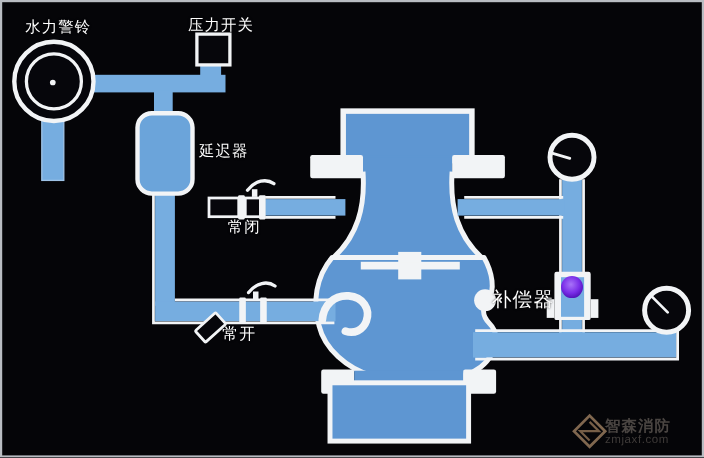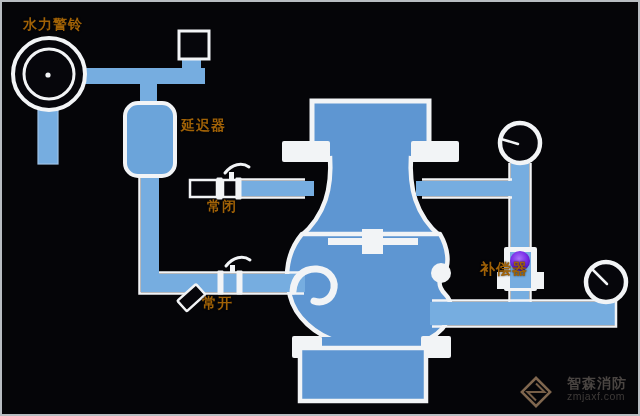--- a/index.html
+++ b/index.html
@@ -24,30 +24,30 @@
   }
   .stage svg{position:absolute;left:0;top:0;}
   .pipe{fill:var(--pipe);}
   .valve{fill:var(--valve-body);}
   .ret{fill:var(--retarder-fill);}
   .wh{fill:var(--outline);}
   .dark{fill:#06060b;}
   .oline{stroke:var(--outline);fill:none;}
   .lbl{
     position:absolute;
-    color:#a16207;
-    font-weight:bold;
+    color:#ffffff;
+    font-weight:normal;
     letter-spacing:1px;
     white-space:nowrap;
     text-shadow:0 0 2px rgba(0,0,0,.8);
   }
   .watermark{
     position:absolute;
     left:519px;top:374px;
-    display:flex;align-items:flex-start;gap:20px;
+    display:flex;align-items:flex-end;gap:3px;
   }
   .wm-col{display:flex;flex-direction:column;line-height:1.05;}
   .wm-brand{color:var(--watermark-text);font-size:14px;font-weight:bold;letter-spacing:1px;}
   .wm-domain{color:#3f3b39;font-size:10.5px;letter-spacing:.5px;}
 </style>
 </head>
 <body>
 
 <div class="stage">
 
@@ -179,24 +179,25 @@
 
     <g opacity="0.85">
       <g transform="rotate(45 534 390)">
         <rect x="524" y="380" width="20" height="20" fill="none" stroke="#96795c" stroke-width="2.5"></rect>
         <path d="M528,384 L540,384 L528,396 L540,396" fill="none" stroke="#8a6e52" stroke-width="2"></path>
       </g>
     </g>
   </svg>
 
   <div class="lbl" style="left:21px;top:14px;font-size:14px">水力警铃</div>
-  <div class="lbl" style="left:179px;top:115px;font-size:14px">延迟器</div>
+  <div class="lbl" style="left:169px;top:12px;font-size:14px">压力开关</div>
+  <div class="lbl" style="left:179px;top:127px;font-size:14px">延迟器</div>
   <div class="lbl" style="left:205px;top:196px;font-size:14px">常闭</div>
   <div class="lbl" style="left:200px;top:292px;font-size:14.5px">常开</div>
-  <div class="lbl" style="left:478px;top:258px;font-size:15px">补偿器</div>
+  <div class="lbl" style="left:445px;top:258px;font-size:18px">补偿器</div>
 
   <div class="watermark">
     <div style="width:26px;height:30px;"></div>
     <div class="wm-col">
       <span class="wm-brand">智森消防</span>
       <span class="wm-domain">zmjaxf.com</span>
     </div>
   </div>
 
 </div>

